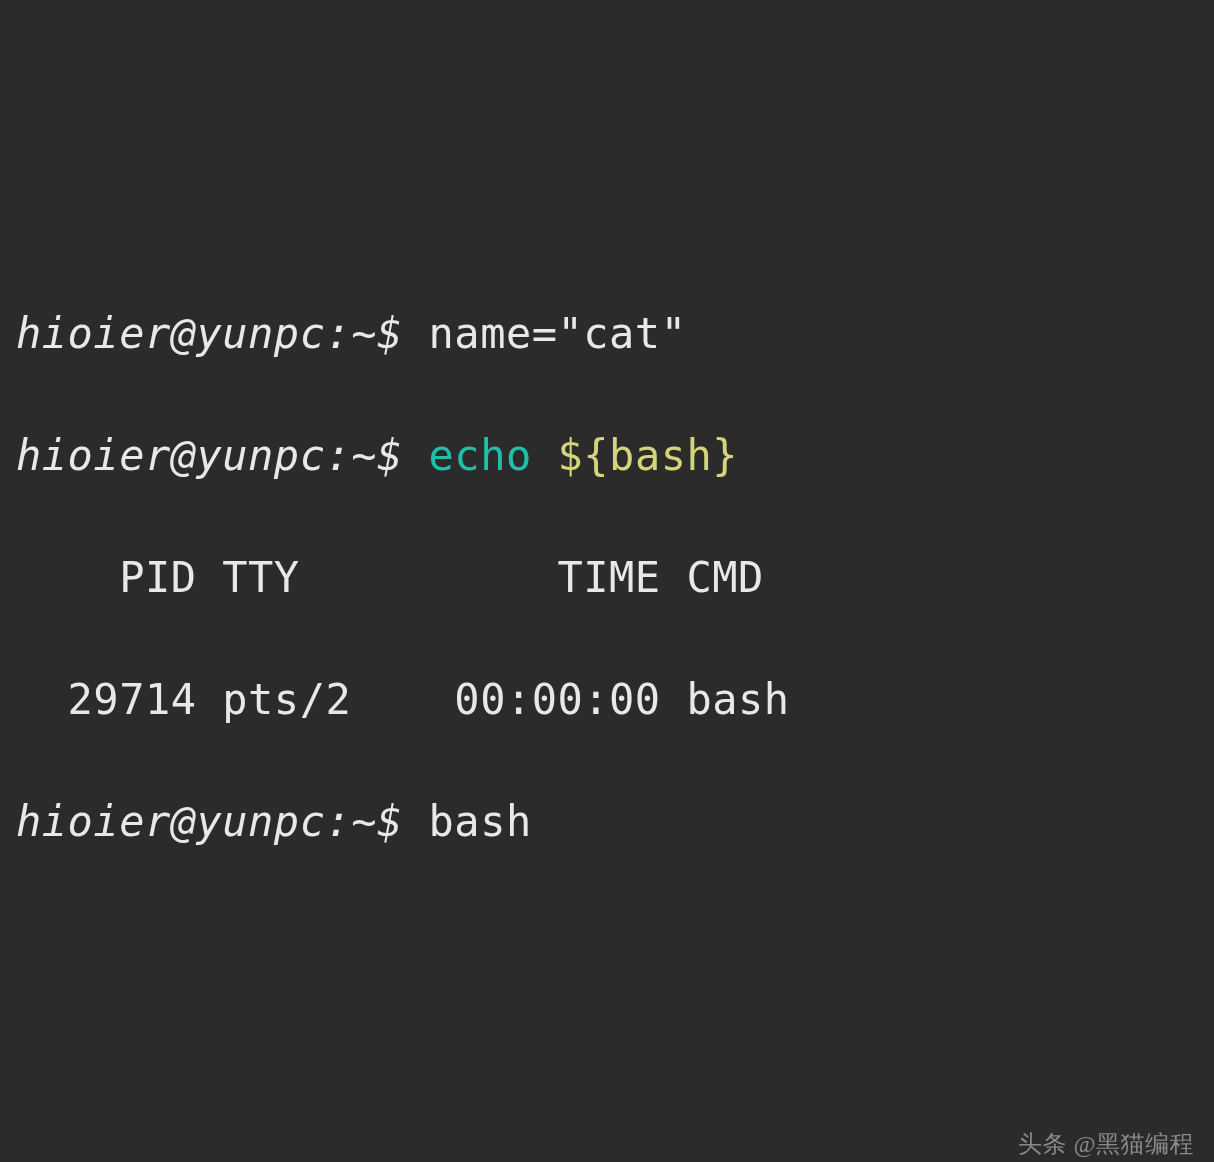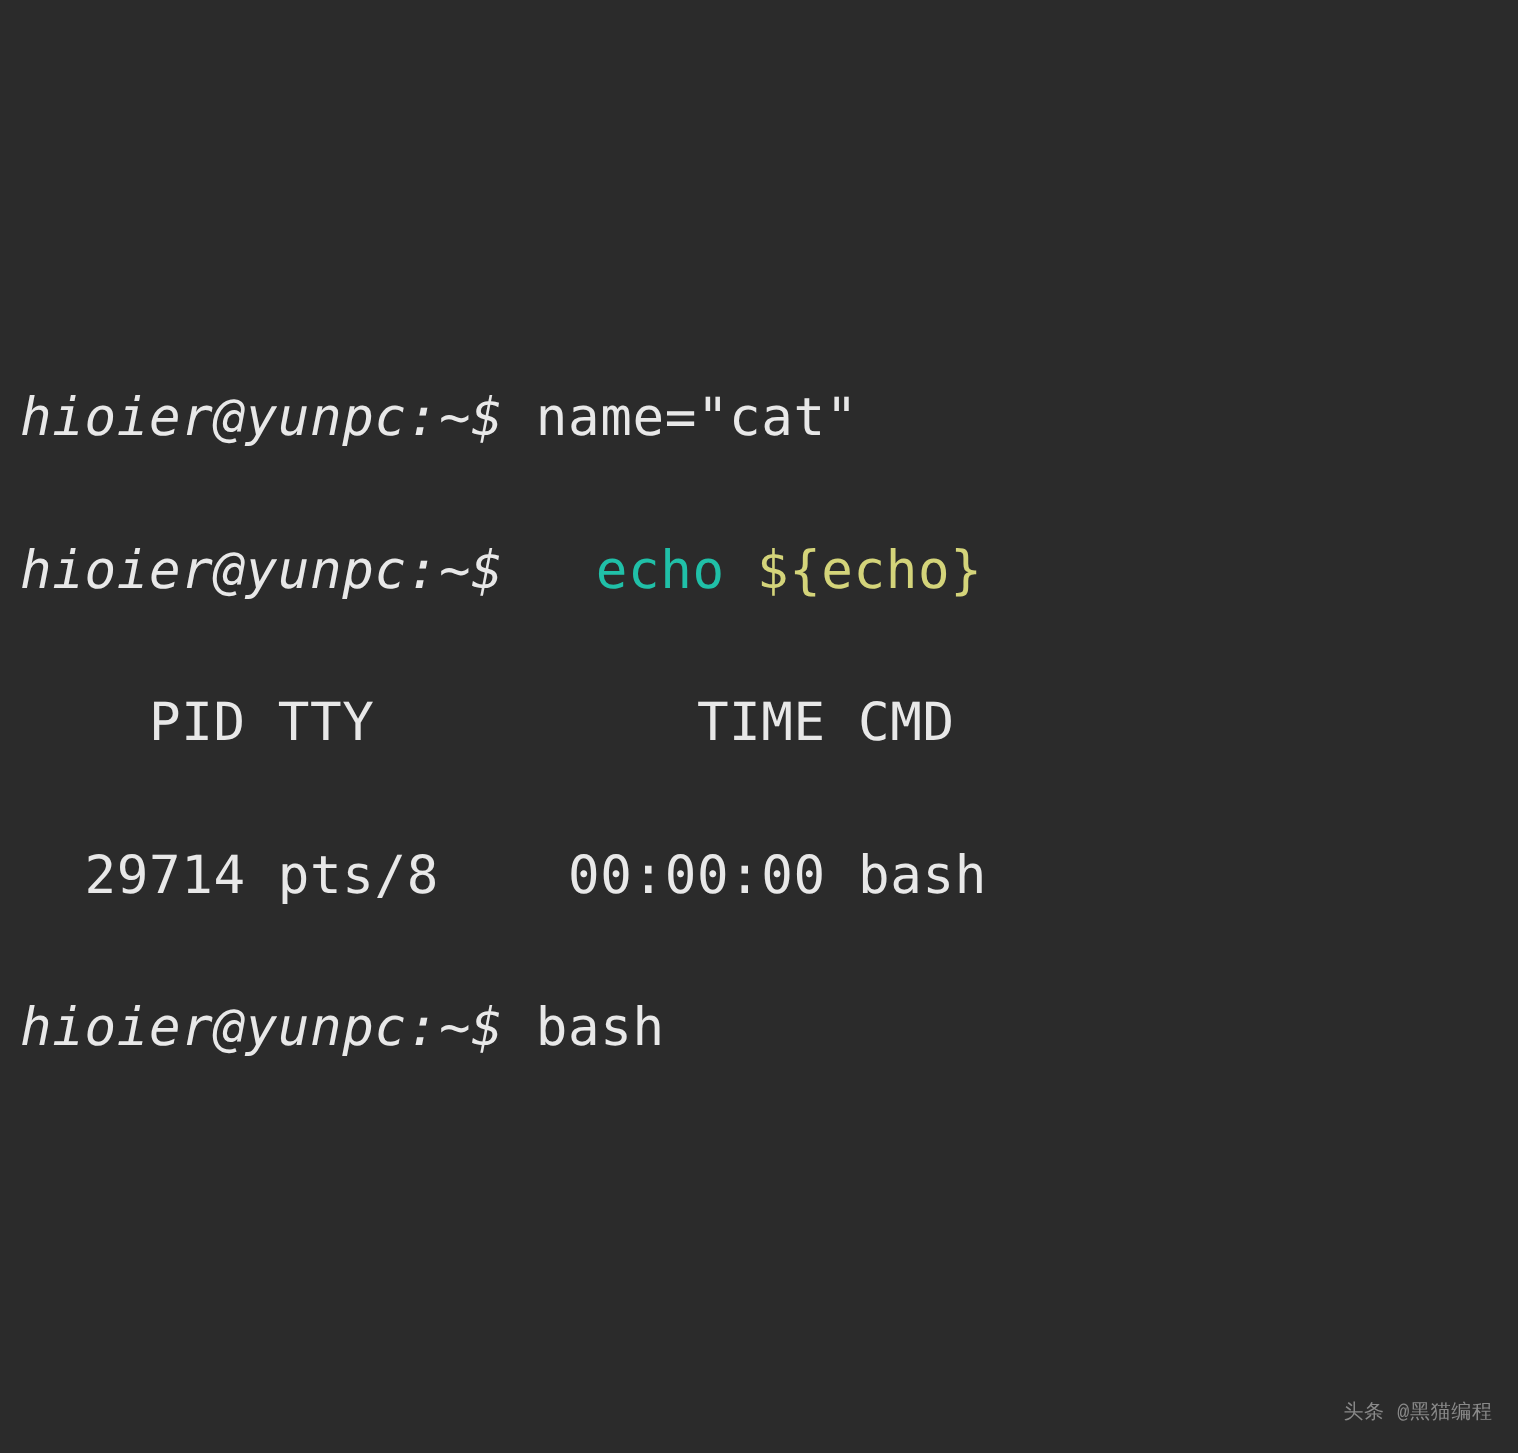--- a/index.html
+++ b/index.html
@@ -22,47 +22,46 @@
     }
     .line {
       display: block;
     }
     .prompt-user {
       color: #e8e8e8;
       font-style: italic;
     }
     .cmd-echo {
       color: #20c0a8;
-      margin-left: 48px;
     }
     .cmd-var {
       color: #d4d47a;
     }
     .cmd-text {
       color: #e8e8e8;
     }
     .watermark {
       position: absolute;
-      bottom: 20px;
+      bottom: 0;
       right: 20px;
-      font-size: 16px;
+      font-size: 24px;
       color: #8a8a8a;
-      font-family: Liberation Mono, monospace;
+      font-family: Liberation Serif, serif;
     }
   </style>
 </head>
 <body>
 
 
 
 <div>
 <span class="line"><span class="prompt-user">hioier@yunpc:~$ </span><span class="cmd-text">name="cat"</span></span>
-<span class="line"><span class="prompt-user">hioier@yunpc:~$ </span><span class="cmd-echo">echo</span><span class="cmd-var"> ${echo}</span></span>
+<span class="line"><span class="prompt-user">hioier@yunpc:~$ </span><span class="cmd-echo">echo</span><span class="cmd-var"> ${bash}</span></span>
 <span class="line cmd-text">    PID TTY          TIME CMD</span>
-<span class="line cmd-text">  29714 pts/8    00:00:00 bash</span>
+<span class="line cmd-text">  29714 pts/2    00:00:00 bash</span>
 <span class="line"><span class="prompt-user">hioier@yunpc:~$ </span><span class="cmd-text">bash</span></span>
 
 <span class="line cmd-text"></span>
 
 
 
 
 
 
 </div>

